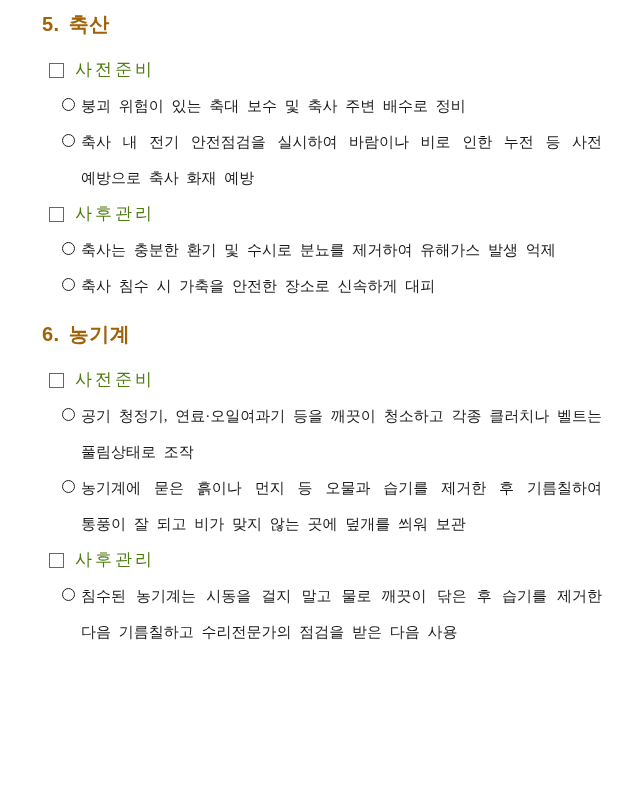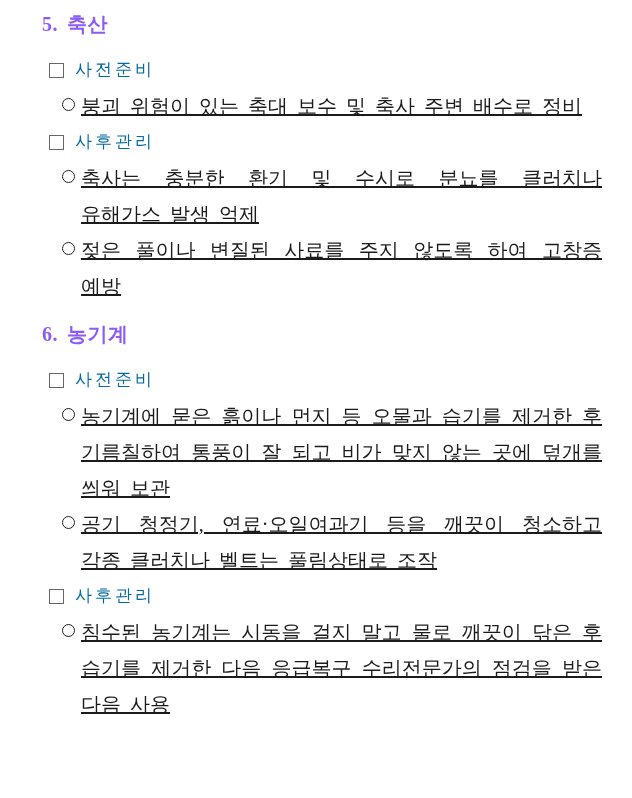--- a/index.html
+++ b/index.html
@@ -7,55 +7,54 @@
   body {
     width: 632px;
     height: 798px;
     overflow: hidden;
     font-family: "Liberation Serif", "DejaVu Serif", serif;
     color: #1b1b1b;
   }
   .page { padding: 10px 30px 0 42px; }
 
   .sec-heading {
-    font-family: Liberation Serif, serif;
+    font-family: Liberation Sans, sans-serif;
     font-weight: bold;
     font-size: 20px;
     line-height: 28px;
     letter-spacing: 0.5px;
-    color: #8b5cf6;
+    color: #a16207;
     margin-bottom: 14px;
   }
   .sec-heading .sec-num { margin-right: 9px; }
   .section + .section .sec-heading { margin-top: 16px; }
 
   .group-header {
     display: flex;
     align-items: center;
     line-height: 36px;
     height: 36px;
     font-size: 17px;
     padding-left: 7px;
   }
   .checkbox {
     width: 15px; height: 15px;
     border: 1px solid #666666;
     background: #ffffff;
     margin-right: 11px;
     flex: none;
   }
-  .group-label { letter-spacing: 3px; color: #0369a1; }
+  .group-label { letter-spacing: 3px; color: #4d7c0f; }
 
   .bullet {
     display: flex;
     line-height: 36px;
-    font-size: 20px;
+    font-size: 15px;
     padding-left: 20px;
     word-spacing: 4px;
-    text-decoration: underline;
   }
   .circle {
     width: 13px; height: 13px;
     border: 1.6px solid #222222;
     border-radius: 50%;
     background: #ffffff;
     margin: 10px 6px 0 0;
     flex: none;
   }
   .item-text {
@@ -76,63 +75,67 @@
 
     <div class="group">
       <div class="group-header">
         <span class="checkbox"></span>
         <span class="group-label">사전준비</span>
       </div>
       <div class="bullet">
         <span class="circle"></span>
         <span class="item-text">붕괴 위험이 있는 축대 보수 및 축사 주변 배수로 정비</span>
       </div>
+      <div class="bullet">
+        <span class="circle"></span>
+        <span class="item-text">축사 내 전기 안전점검을 실시하여 바람이나 비로 인한 누전 등 사전 예방으로 축사 화재 예방</span>
+      </div>
     </div>
 
     <div class="group">
       <div class="group-header">
         <span class="checkbox"></span>
         <span class="group-label">사후관리</span>
       </div>
       <div class="bullet">
         <span class="circle"></span>
-        <span class="item-text">축사는 충분한 환기 및 수시로 분뇨를 클러치나 유해가스 발생 억제</span>
+        <span class="item-text">축사는 충분한 환기 및 수시로 분뇨를 제거하여 유해가스 발생 억제</span>
       </div>
       <div class="bullet">
         <span class="circle"></span>
-        <span class="item-text">젖은 풀이나 변질된 사료를 주지 않도록 하여 고창증 예방</span>
+        <span class="item-text">축사 침수 시 가축을 안전한 장소로 신속하게 대피</span>
       </div>
     </div>
   </div>
 
   <div class="section">
     <div class="sec-heading">
       <span class="sec-num">6.</span><span>농기계</span>
     </div>
 
     <div class="group">
       <div class="group-header">
         <span class="checkbox"></span>
         <span class="group-label">사전준비</span>
       </div>
       <div class="bullet">
         <span class="circle"></span>
-        <span class="item-text">농기계에 묻은 흙이나 먼지 등 오물과 습기를 제거한 후 기름칠하여 통풍이 잘 되고 비가 맞지 않는 곳에 덮개를 씌워 보관</span>
+        <span class="item-text">공기 청정기, 연료·오일여과기 등을 깨끗이 청소하고 각종 클러치나 벨트는 풀림상태로 조작</span>
       </div>
       <div class="bullet">
         <span class="circle"></span>
-        <span class="item-text">공기 청정기, 연료·오일여과기 등을 깨끗이 청소하고 각종 클러치나 벨트는 풀림상태로 조작</span>
+        <span class="item-text">농기계에 묻은 흙이나 먼지 등 오물과 습기를 제거한 후 기름칠하여 통풍이 잘 되고 비가 맞지 않는 곳에 덮개를 씌워 보관</span>
       </div>
     </div>
 
     <div class="group">
       <div class="group-header">
         <span class="checkbox"></span>
         <span class="group-label">사후관리</span>
       </div>
       <div class="bullet">
         <span class="circle"></span>
-        <span class="item-text">침수된 농기계는 시동을 걸지 말고 물로 깨끗이 닦은 후 습기를 제거한 다음 응급복구 수리전문가의 점검을 받은 다음 사용</span>
+        <span class="item-text">침수된 농기계는 시동을 걸지 말고 물로 깨끗이 닦은 후 습기를 제거한 다음 기름칠하고 수리전문가의 점검을 받은 다음 사용</span>
       </div>
     </div>
   </div>
 
 </div>
 
 </body></html>

